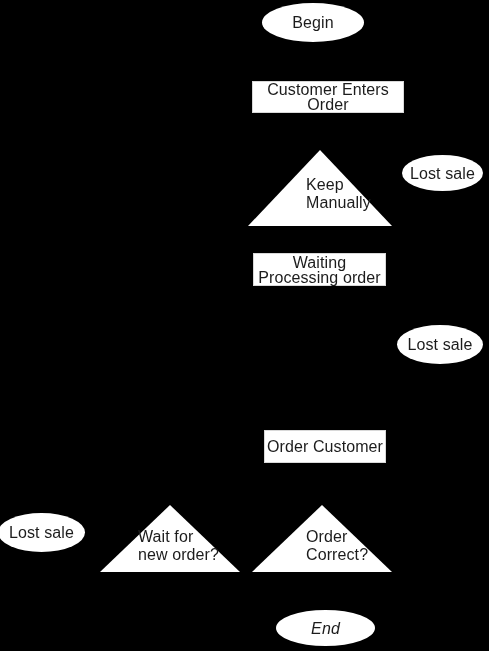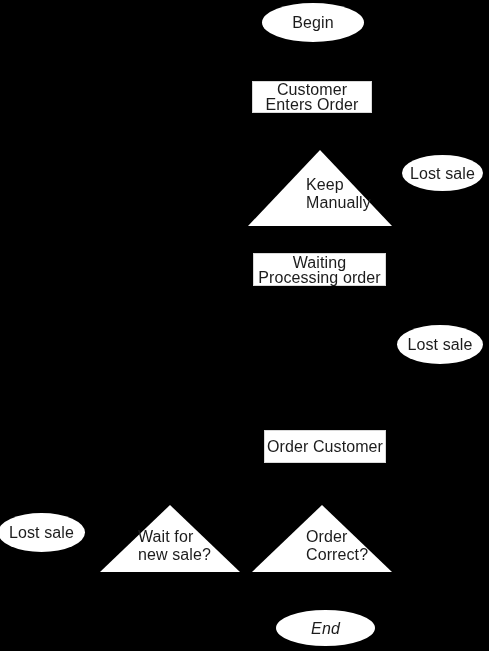--- a/index.html
+++ b/index.html
@@ -80,21 +80,21 @@
 </style>
 </head>
 <body>
 
 <div id="canvas">
 
   <div class="ellipse" style="left:262px; top:3px; width:102px; height:39px;">
     <span class="node-label">Begin</span>
   </div>
 
-  <div class="rect" style="left:252px; top:81px; width:120px; height:32px;">
+  <div class="rect" style="left:252px; top:81px; width:152px; height:32px;">
     <span class="node-label">Customer Enters Order</span>
   </div>
 
   <div class="tri" style="left:248px; top:150px; width:144px; height:76px;">
     <div class="tri-shape"></div>
     <div class="tri-text" style="top:26px; padding-left:58px;">
       <span class="node-label">Keep
 Manually</span>
       <span class="clipped-line">order?</span>
     </div>
@@ -118,21 +118,21 @@
   </div>
 
   <div class="ellipse" style="left:-2px; top:513px; width:87px; height:39px;">
     <span class="node-label">Lost sale</span>
   </div>
 
   <div class="tri" style="left:100px; top:505px; width:140px; height:67px;">
     <div class="tri-shape"></div>
     <div class="tri-text" style="top:23px; padding-left:38px;">
       <span class="node-label">Wait for
-new sale?</span>
+new order?</span>
     </div>
   </div>
 
   <div class="tri" style="left:252px; top:505px; width:140px; height:67px;">
     <div class="tri-shape"></div>
     <div class="tri-text" style="top:23px; padding-left:54px;">
       <span class="node-label">Order
 Correct?</span>
     </div>
   </div>

